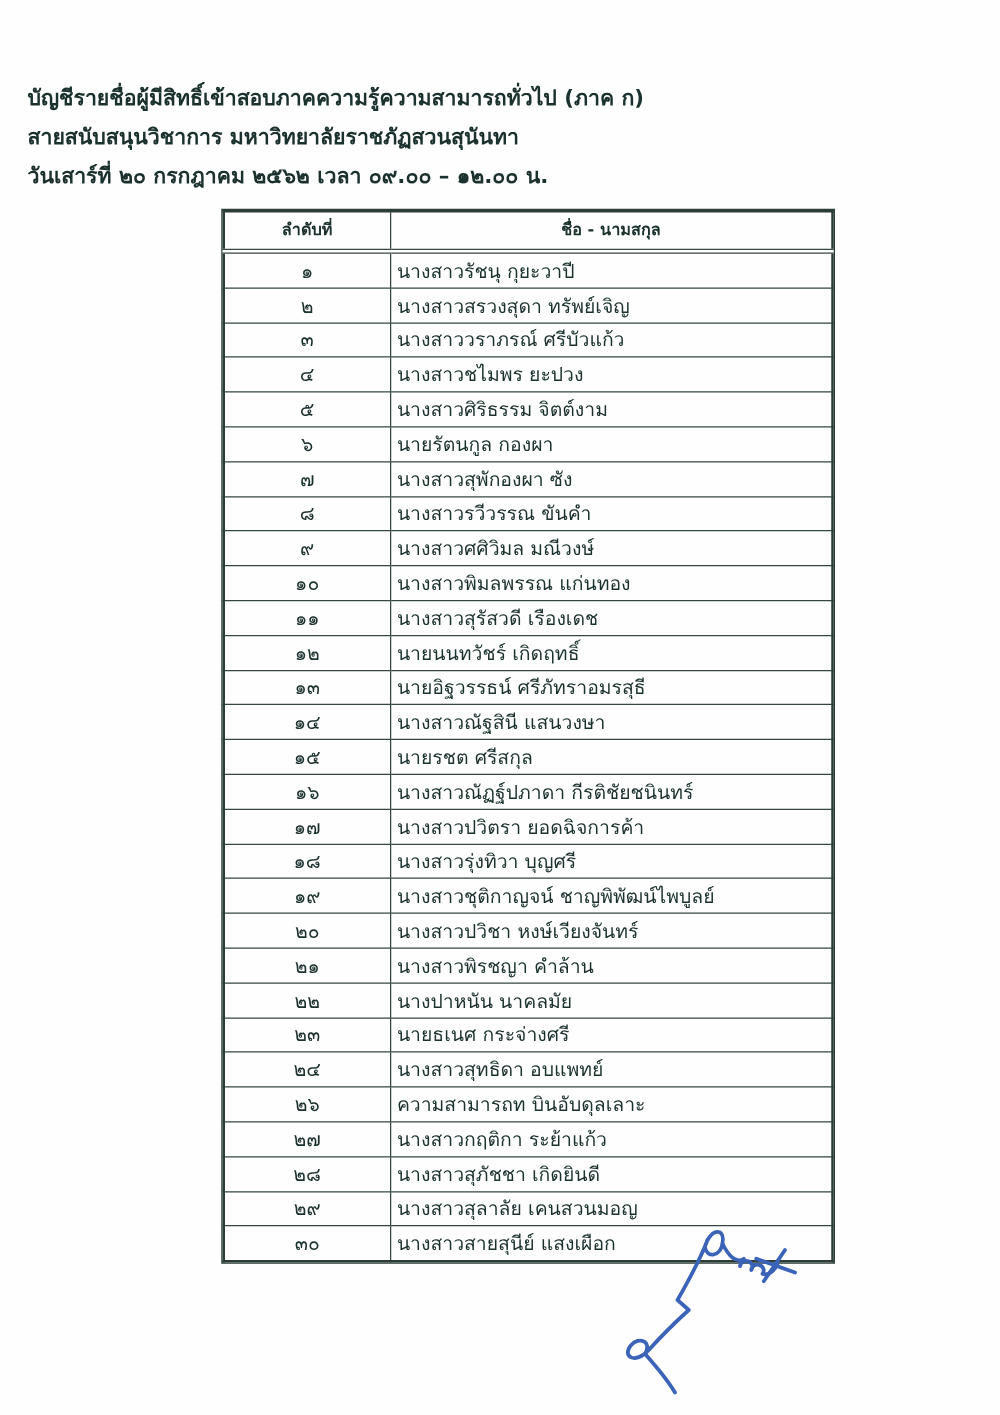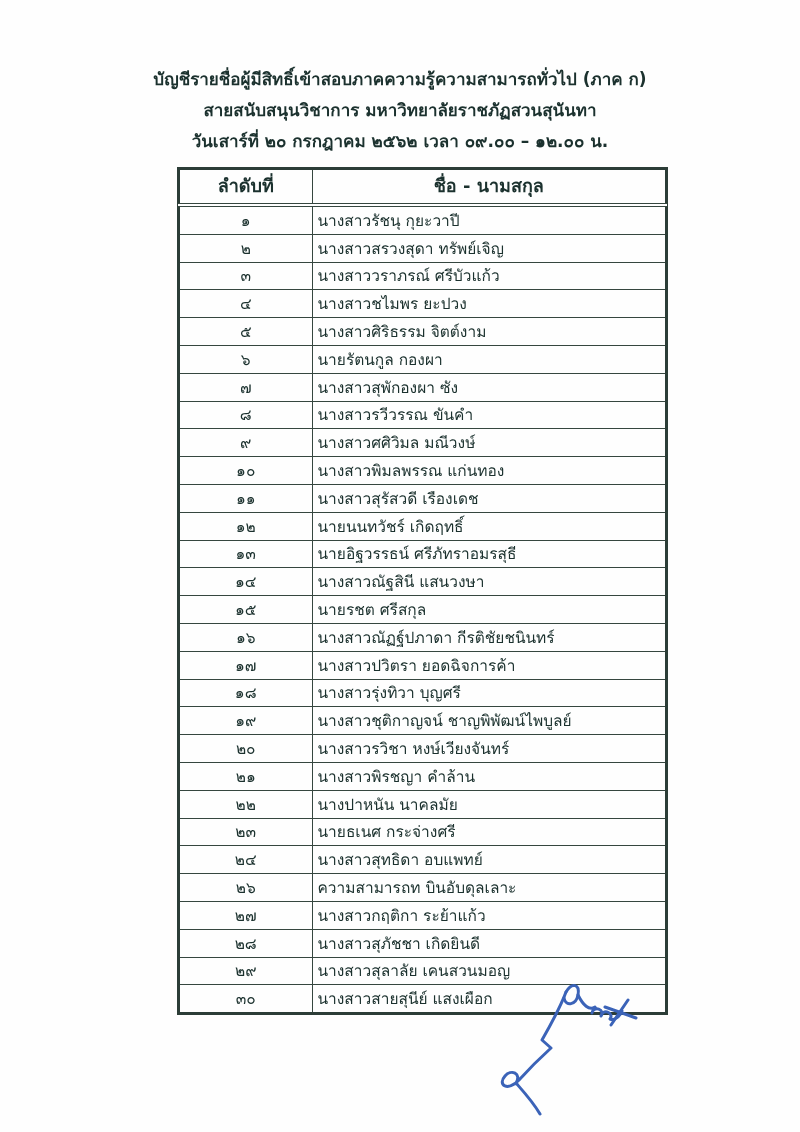--- a/index.html
+++ b/index.html
@@ -19,22 +19,22 @@
     position: absolute;
     inset: 0;
     background: #fefefe;
   }
   
   .doc-title {
     position: absolute;
     top: 64px;
     left: 0;
     width: 800px;
+    padding-left: 22px;
     box-sizing: border-box;
-    text-align: center;
     font-weight: bold;
     font-size: 17px;
     line-height: 31px;
     color: #1b312e;
   }
   
   .roster-table {
     position: absolute;
     left: 178px;
     top: 168px;
@@ -46,21 +46,21 @@
   .roster-table th,
   .roster-table td {
     border: 1.6px solid #35463f;
   }
   .roster-table {
     border: 2.5px solid #2c3d37;
     outline: 0.5px solid #2c3d37;
   }
   .roster-table th {
     height: 25px;
-    font-size: 18px;
+    font-size: 13px;
     font-weight: bold;
     text-align: center;
     padding: 1px 0 3px 0;
     border-bottom: 4px double #35463f;
   }
   .roster-table td {
     height: 26.8px;
     font-size: 15.5px;
     padding: 0;
     white-space: nowrap;
@@ -179,21 +179,21 @@
         <tr>
         <td class="no-cell">๑๘</td>
         <td class="name-cell">นางสาวรุ่งทิวา บุญศรี</td>
       </tr>
         <tr>
         <td class="no-cell">๑๙</td>
         <td class="name-cell">นางสาวชุติกาญจน์ ชาญพิพัฒน์ไพบูลย์</td>
       </tr>
         <tr>
         <td class="no-cell">๒๐</td>
-        <td class="name-cell">นางสาวรวิชา หงษ์เวียงจันทร์</td>
+        <td class="name-cell">นางสาวปวิชา หงษ์เวียงจันทร์</td>
       </tr>
         <tr>
         <td class="no-cell">๒๑</td>
         <td class="name-cell">นางสาวพิรชญา คำล้าน</td>
       </tr>
         <tr>
         <td class="no-cell">๒๒</td>
         <td class="name-cell">นางปาหนัน นาคลมัย</td>
       </tr>
         <tr>

